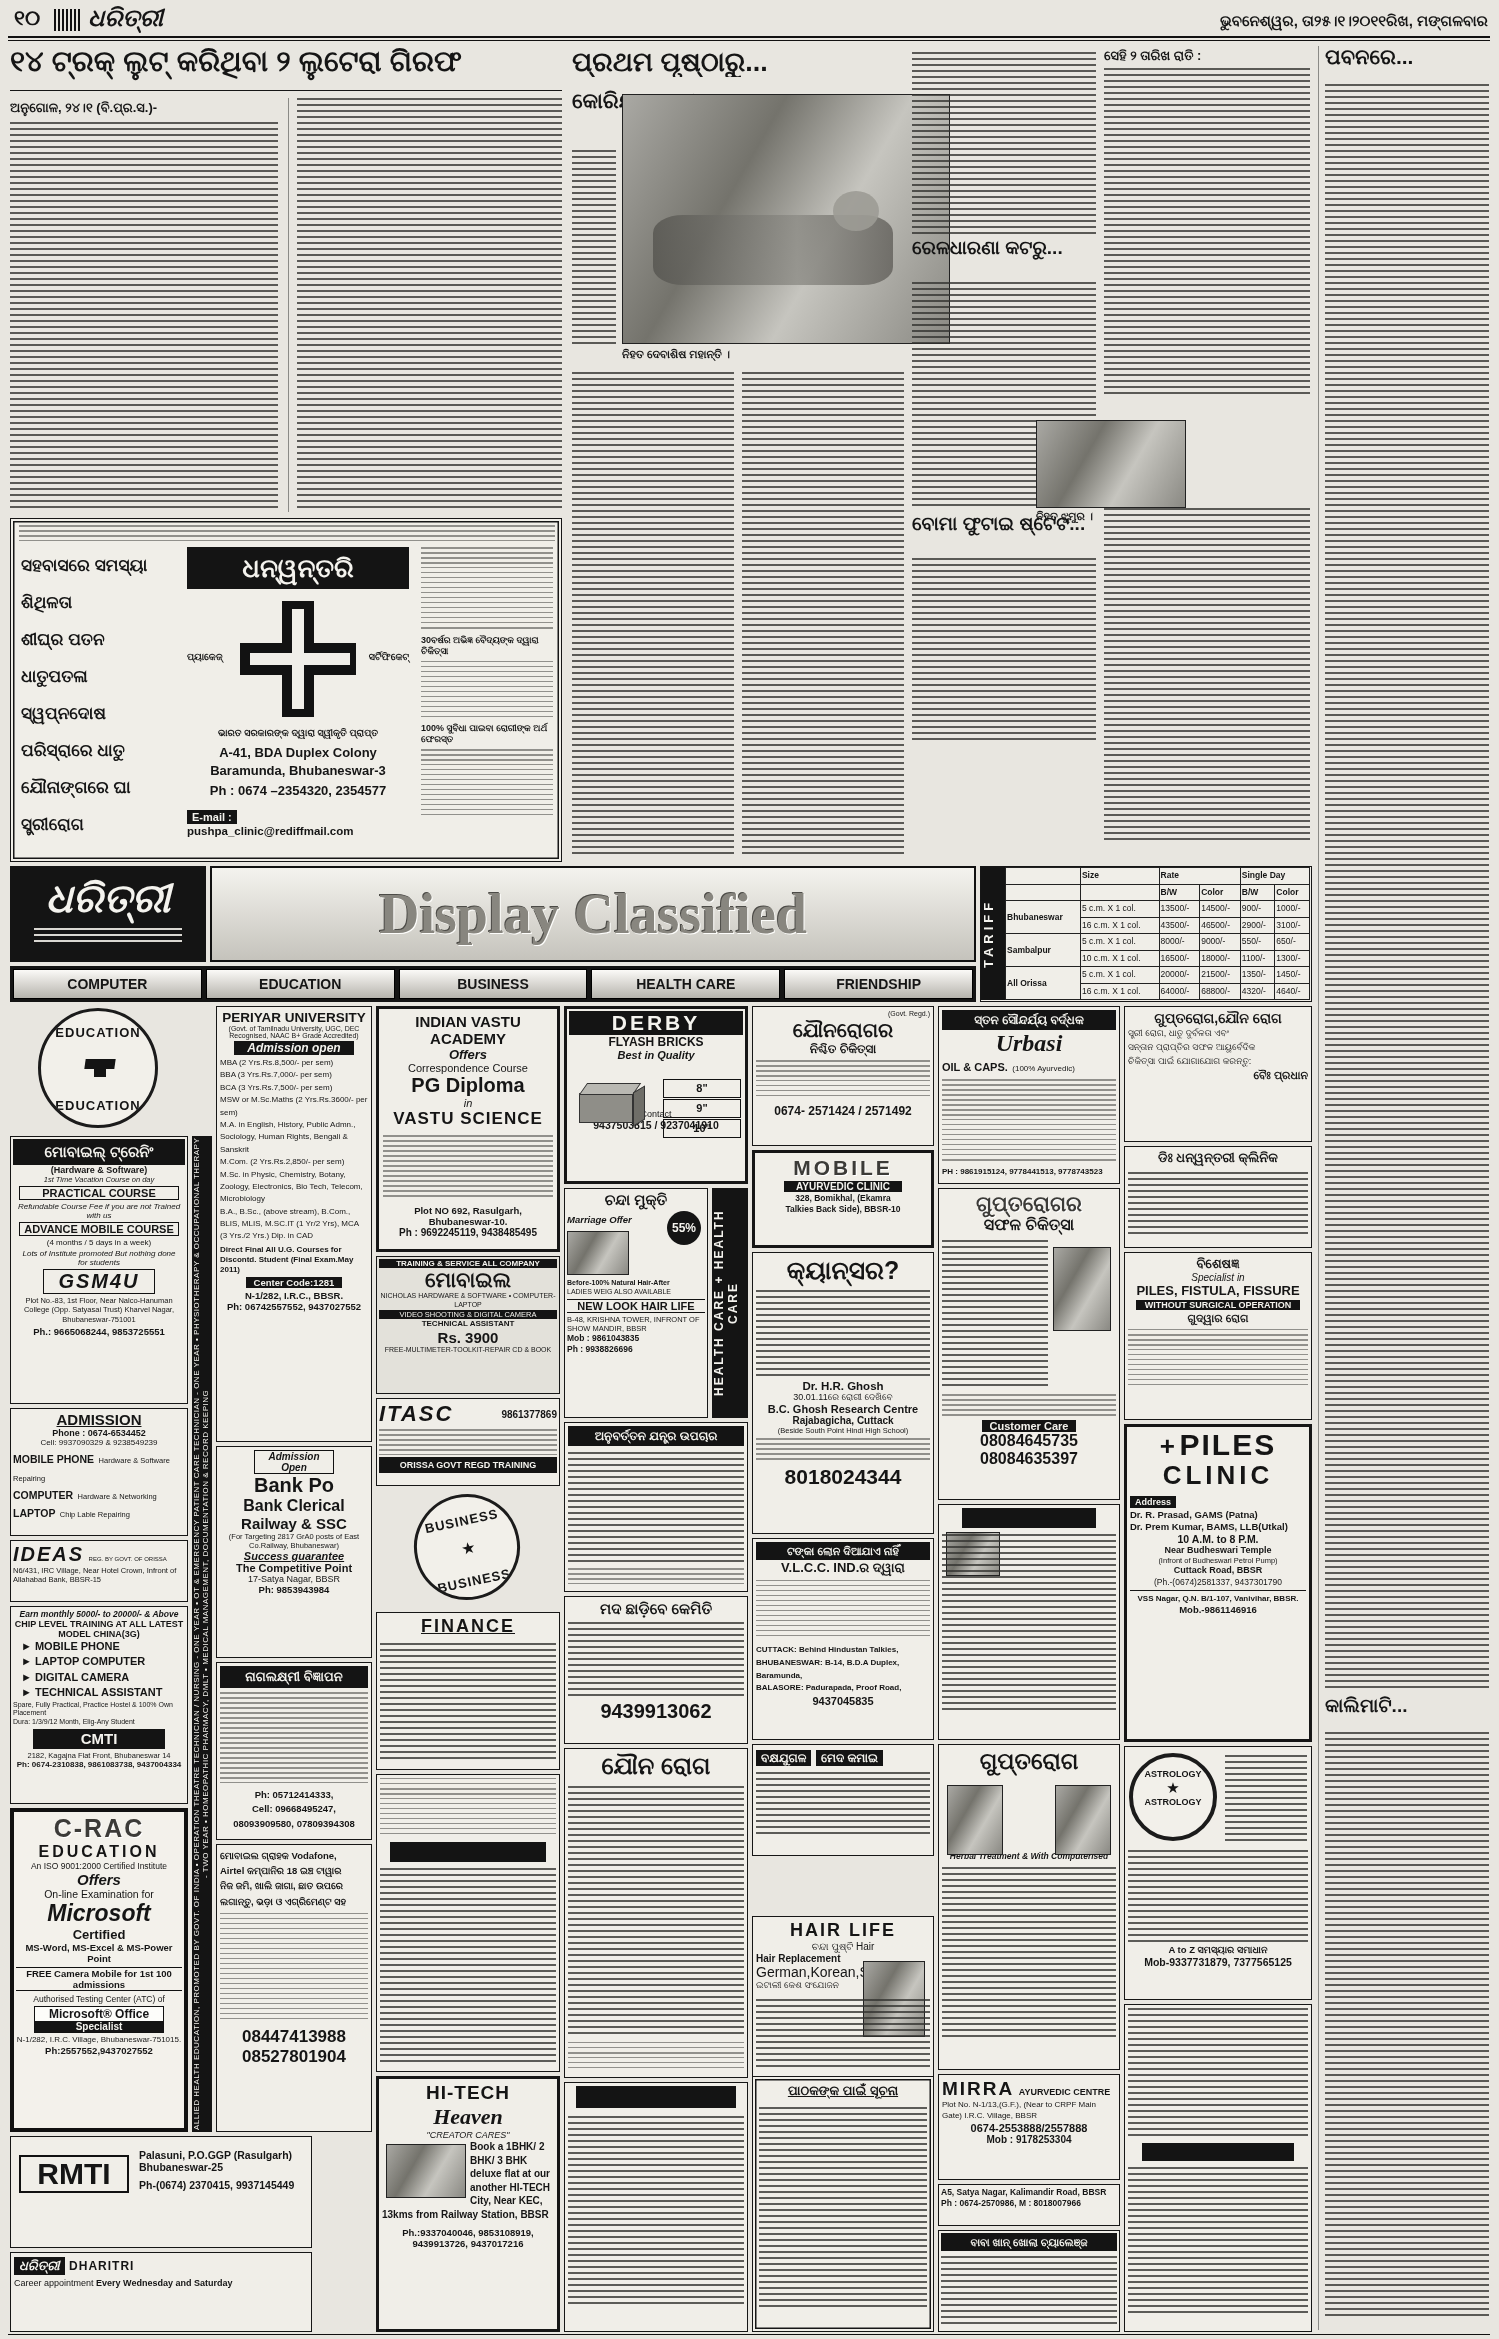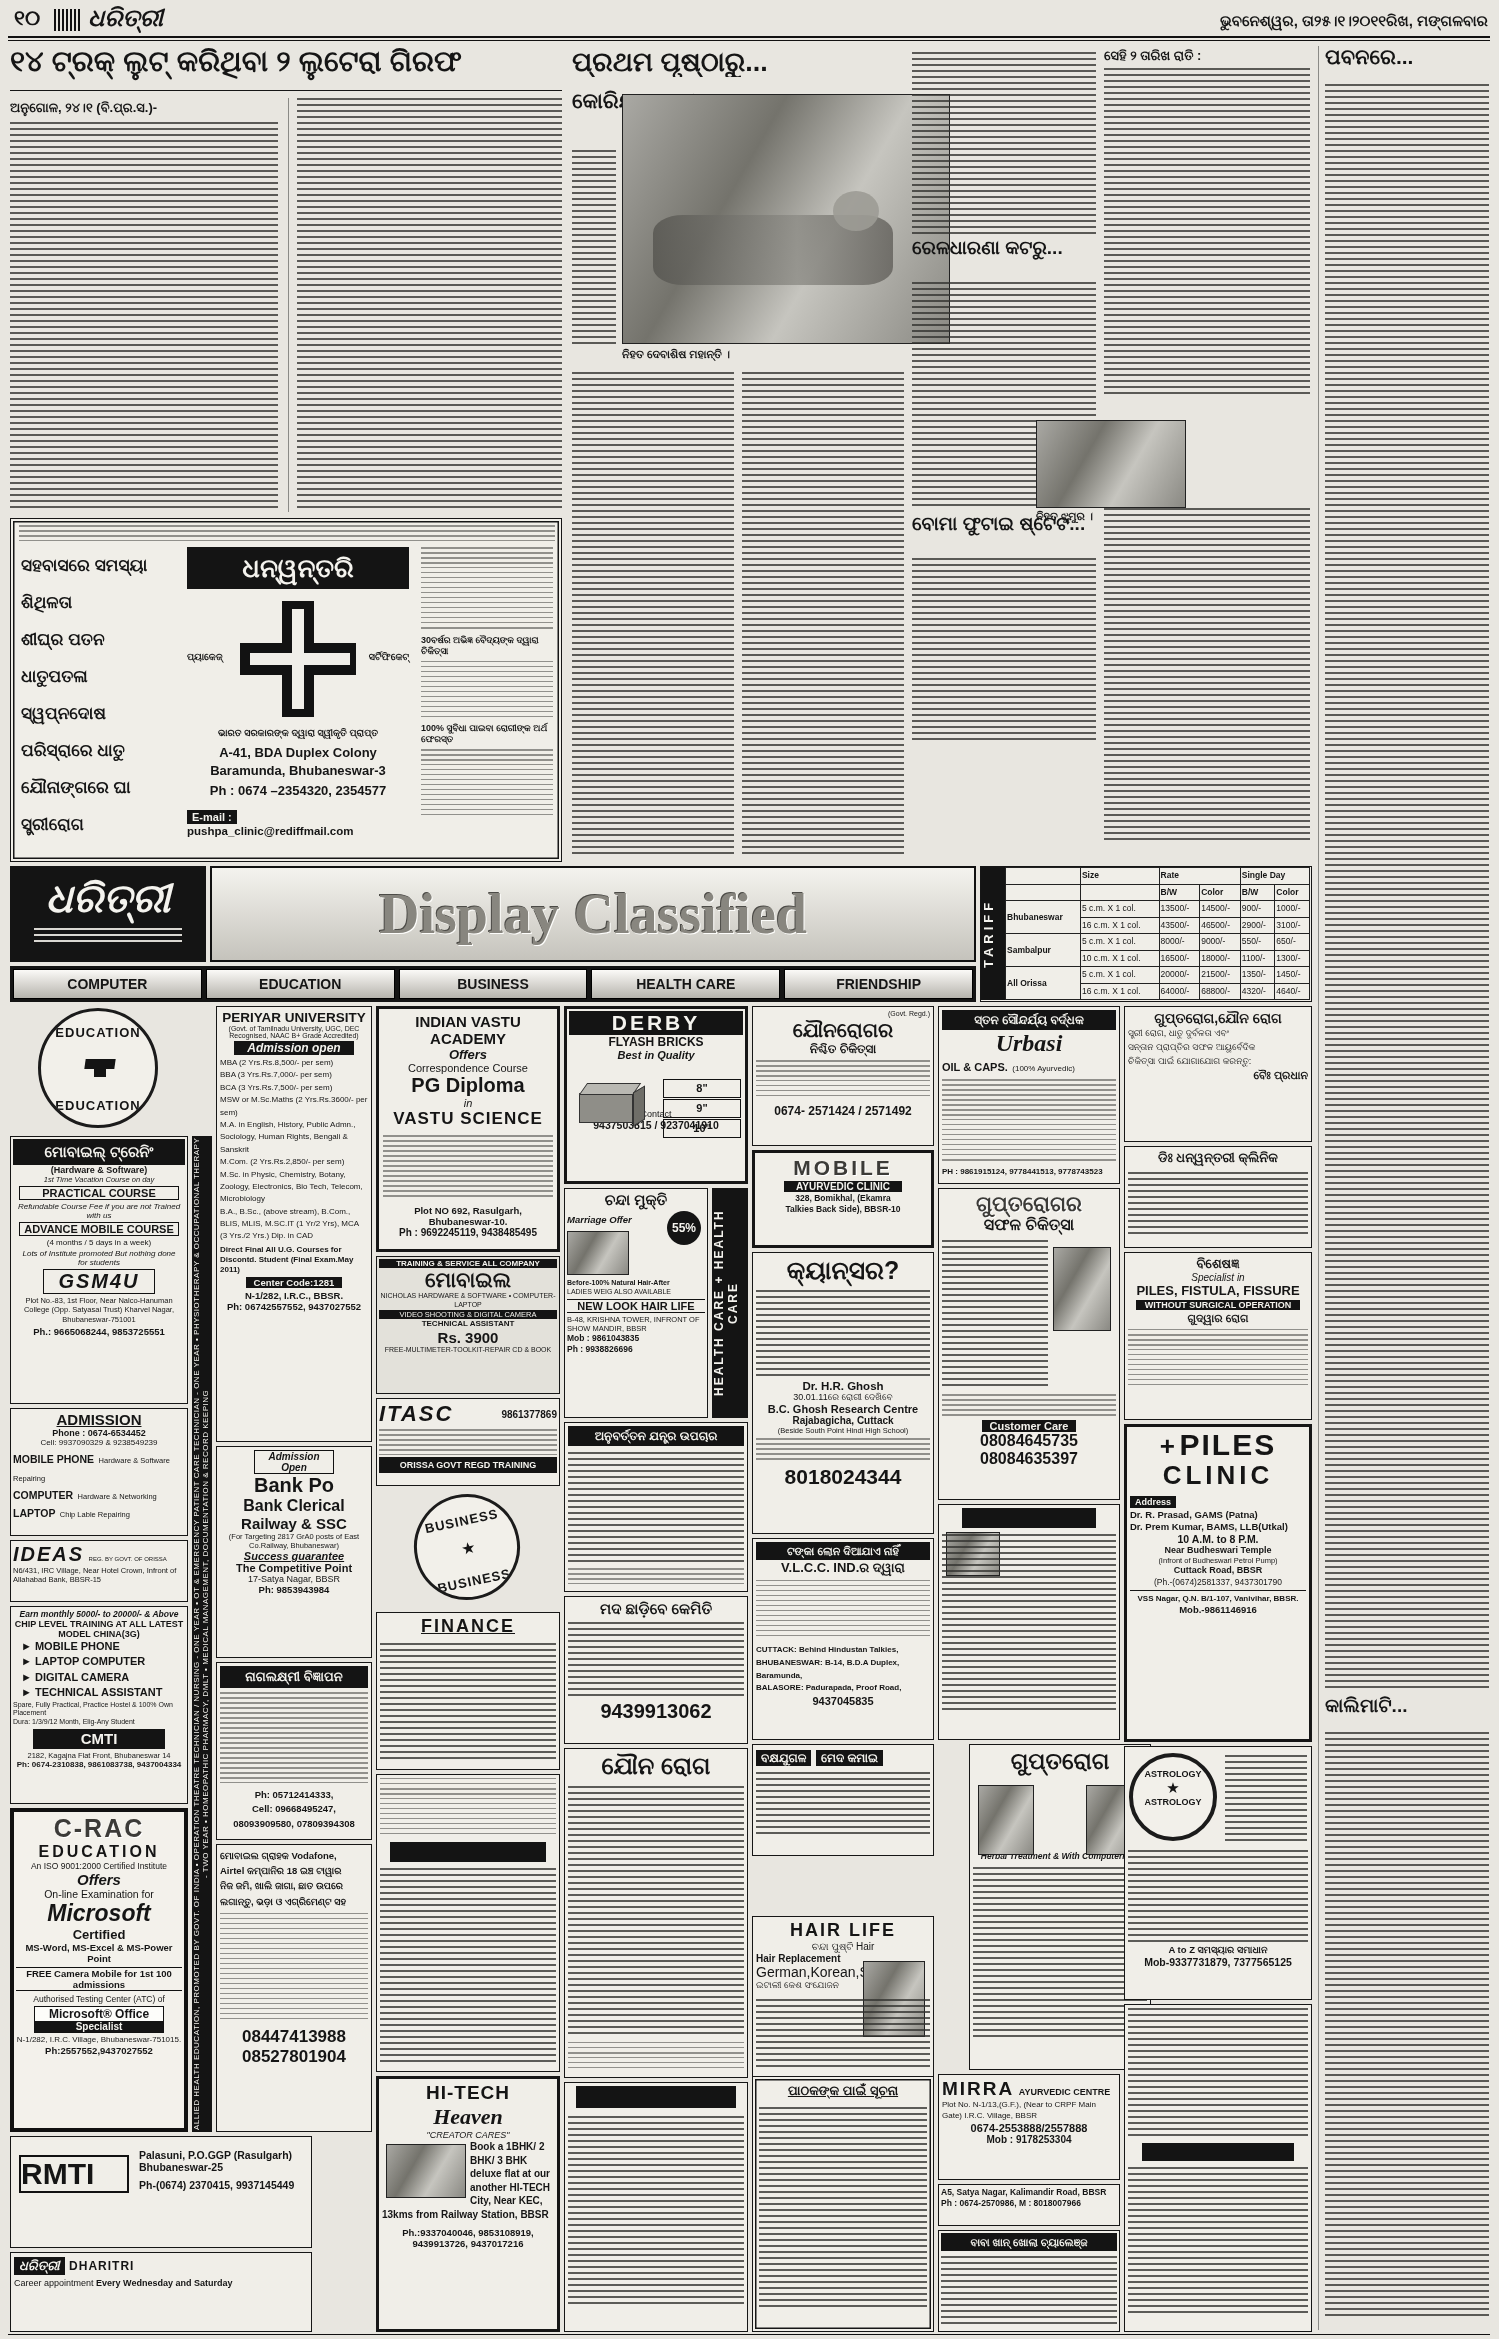--- a/index.html
+++ b/index.html
@@ -322,21 +322,21 @@
   </div>
 
   <div class="b bx" style="left:216px;top:1844px;width:156px;height:288px;padding:3px">
     <div class="smtx" style="font-size:9.5px;line-height:1.6;font-weight:bold">ମୋବାଇଲ ଗ୍ରାହକ Vodafone,<br>Airtel କମ୍ପାନିର 18 ଇଞ୍ଚ ଟାୱାର<br>ନିଜ ଜମି, ଖାଲି ଜାଗା, ଛାତ ଉପରେ<br>ଲଗାନ୍ତୁ, ଭଡ଼ା ଓ ଏଗ୍ରିମେଣ୍ଟ ସହ</div>
     <div class="sml" style="height:110px;margin:4px 0"></div>
     <div class="c bold" style="font-size:17px">08447413988</div>
     <div class="c bold" style="font-size:17px">08527801904</div>
   </div>
 
   <div class="b bx" style="left:10px;top:2136px;width:302px;height:112px;padding:4px">
-    <div class="b bold" style="left:8px;top:18px;width:110px;font-size:30px;border:2px solid #111;">RMTI</div>
+    <div class="b bold" style="left:8px;top:18px;width:110px;font-size:30px;border:2px solid #111;text-align:center">RMTI</div>
     <div class="b" style="left:128px;top:12px;width:168px;font-size:10.5px;font-weight:bold">
       <div>Palasuni, P.O.GGP (Rasulgarh)</div>
       <div>Bhubaneswar-25</div>
       <div style="margin-top:6px">Ph-(0674) 2370415, 9937145449</div>
     </div>
   </div>
   <div class="b bx" style="left:10px;top:2252px;width:302px;height:80px;padding:3px">
     <span class="chip i bold" style="font-size:13px">ଧରିତ୍ରୀ</span>
     <span class="bold" style="font-size:12px;letter-spacing:1px">DHARITRI</span>
     <div class="smtx" style="font-size:9px;line-height:1.4;margin-top:2px">
@@ -540,21 +540,21 @@
     <div class="c bold" style="font-size:16px">08084645735</div>
     <div class="c bold" style="font-size:16px">08084635397</div>
   </div>
 
   <div class="b bx" style="left:938px;top:1504px;width:182px;height:236px;padding:3px">
     <div class="inv" style="height:20px;margin:0 20px"></div>
     <div class="photo" style="width:54px;height:44px;float:left;margin:4px"></div>
     <div class="sim" style="height:178px;margin-top:6px"></div>
   </div>
 
-  <div class="b bx" style="left:969px;top:1744px;width:182px;height:326px;padding:3px">
+  <div class="b bx" style="left:938px;top:1744px;width:182px;height:326px;padding:3px">
     <div class="c bold" style="font-size:23px">ଗୁପ୍ତରୋଗ</div>
     <div class="photo b" style="left:8px;top:40px;width:56px;height:70px"></div>
     <div class="photo b" style="right:8px;top:40px;width:56px;height:70px"></div>
     <div class="c bold i" style="font-size:8.5px;margin-top:76px">Herbal Treatment &amp; With Computerised</div>
     <div class="sim" style="height:172px;margin-top:6px"></div>
   </div>
 
   <div class="b bx" style="left:938px;top:2074px;width:182px;height:106px;padding:3px">
     <span class="bold" style="font-size:19px;letter-spacing:2px">MIRRA</span>
     <span class="bold" style="font-size:9px">AYURVEDIC CENTRE</span>

